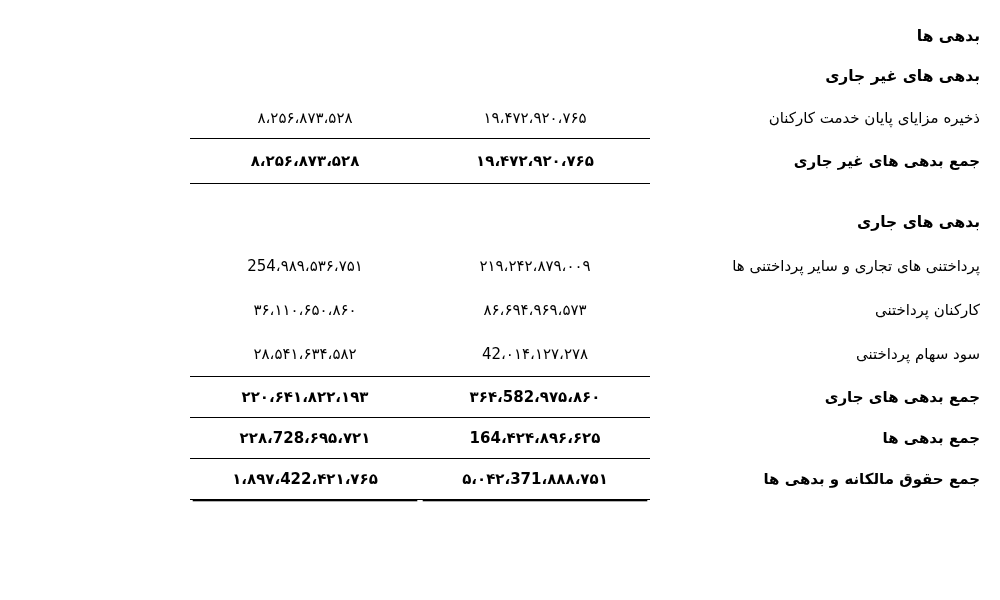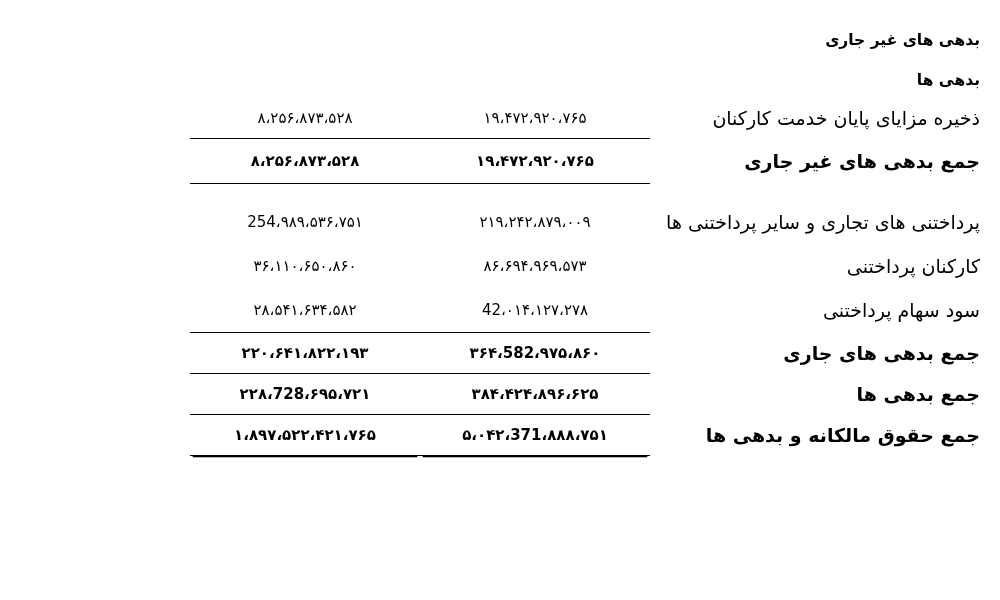--- a/index.html
+++ b/index.html
@@ -36,21 +36,21 @@
   }
   
   col.c-label { width: 330px; }
   col.c-val1  { width: 230px; }
   col.c-val2  { width: 230px; }
   col.c-pad   { width: 170px; }
 
   .label {
     text-align: right;
     padding-right: 4px;
-    font-size: 19px;
+    font-size: 15px;
   }
   .val {
     text-align: center;
     font-size: 15px;
     letter-spacing: 0.2px;
   }
   .bold .label, .bold .val {
     font-weight: bold;
   }
   .heading .label {
@@ -73,29 +73,29 @@
 <div class="sheet">
   <table class="fin">
     <colgroup>
       <col class="c-label">
       <col class="c-val1">
       <col class="c-val2">
       <col class="c-pad">
     </colgroup>
     <tbody>
 
-      <tr class="heading row-h44">
-        <td class="label">بدهی های غیر جاری</td>
+      <tr class="heading row-h36">
+        <td class="label">بدهی ها</td>
         <td class="val"></td>
         <td class="val"></td>
         <td></td>
       </tr>
 
-      <tr class="heading row-h36">
-        <td class="label">بدهی ها</td>
+      <tr class="heading row-h44">
+        <td class="label">بدهی های غیر جاری</td>
         <td class="val"></td>
         <td class="val"></td>
         <td></td>
       </tr>
 
       <tr class="row-h40">
         <td class="label">ذخیره مزایای پایان خدمت کارکنان</td>
         <td class="val rule-bottom">۱۹،۴۷۲،۹۲۰،۷۶۵</td>
         <td class="val rule-bottom">۸،۲۵۶،۸۷۳،۵۲۸</td>
         <td></td>
@@ -108,20 +108,26 @@
         <td></td>
       </tr>
 
       <tr class="spacer">
         <td></td>
           <td></td>
           <td></td>
           <td></td>
       </tr>
 
+      <tr class="heading row-h44">
+        <td class="label">بدهی های جاری</td>
+        <td class="val"></td>
+        <td class="val"></td>
+        <td></td>
+      </tr>
 
       <tr class="row-h44">
         <td class="label">پرداختنی های تجاری و سایر پرداختنی ها</td>
         <td class="val">۲۱۹،۲۴۲،۸۷۹،۰۰۹</td>
         <td class="val">254،۹۸۹،۵۳۶،۷۵۱</td>
         <td></td>
       </tr>
 
       <tr class="row-h44">
         <td class="label">کارکنان پرداختنی</td>
@@ -139,27 +145,27 @@
 
       <tr class="bold row-h40">
         <td class="label">جمع بدهی های جاری</td>
         <td class="val rule-bottom">۳۶۴،582،۹۷۵،۸۶۰</td>
         <td class="val rule-bottom">۲۲۰،۶۴۱،۸۲۲،۱۹۳</td>
         <td></td>
       </tr>
 
       <tr class="bold row-h40">
         <td class="label">جمع بدهی ها</td>
-        <td class="val rule-bottom">۳۸۴،۴۲۴،۸۹۶،۶۲۵</td>
+        <td class="val rule-bottom">164،۴۲۴،۸۹۶،۶۲۵</td>
         <td class="val rule-bottom">۲۲۸،728،۶۹۵،۷۲۱</td>
         <td></td>
       </tr>
 
       <tr class="bold row-h40">
         <td class="label">جمع حقوق مالکانه و بدهی ها</td>
         <td class="val rule-double-bottom">۵،۰۴۲،371،۸۸۸،۷۵۱</td>
-        <td class="val rule-double-bottom">۱،۸۹۷،۵۲۲،۴۲۱،۷۶۵</td>
+        <td class="val rule-double-bottom">۱،۸۹۷،422،۴۲۱،۷۶۵</td>
         <td></td>
       </tr>
 
     </tbody>
   </table>
 </div>
 
 </body></html>

